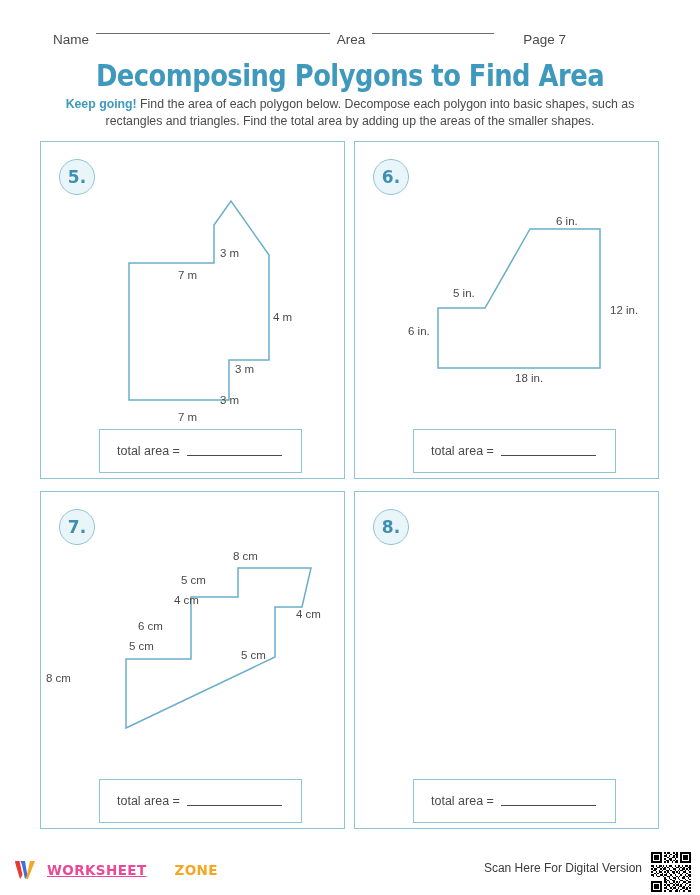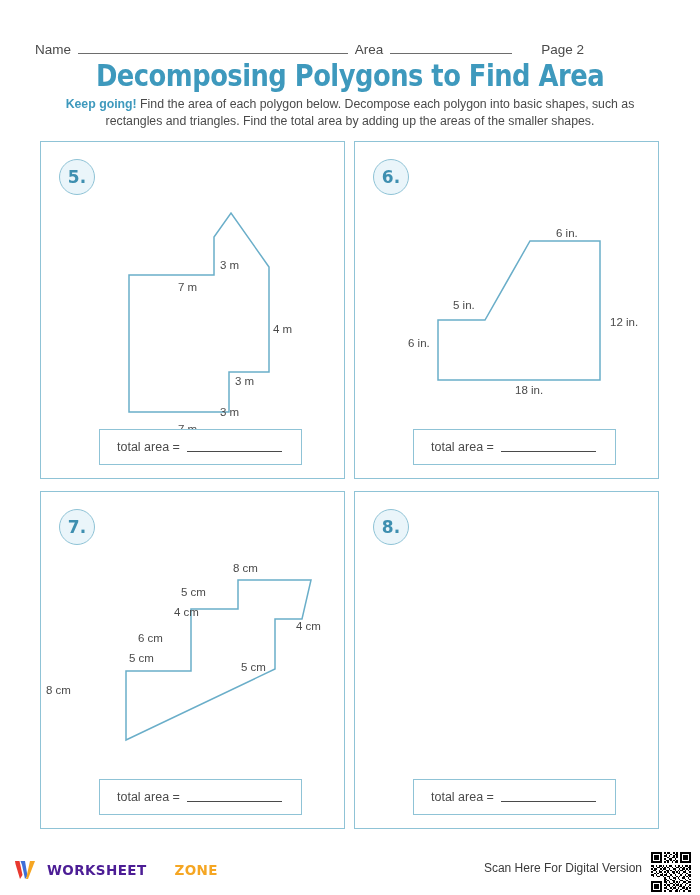--- a/index.html
+++ b/index.html
@@ -15,22 +15,22 @@
     color: #3b3b3b;
     overflow: hidden;
   }
 
   
   .header-row {
     position: absolute;
     left: 0; top: 32px;
     width: 619px; height: 26px;
     display: flex;
-    align-items: flex-end;
-    padding: 0 35px;
+    align-items: flex-start;
+    padding: 0 53px;
     box-sizing: border-box;
     font-size: 13.5px;
     color: #4a4a4a;
   }
   .hdr-label { white-space: nowrap; padding-bottom: 1px; }
   .hdr-rule {
     border-bottom: 1.3px solid #6d6d6d;
     height: 1px;
     margin: 0 7px 4px 7px;
   }
@@ -99,21 +99,21 @@
     font-size: 17px;
     display: flex;
     align-items: center;
     justify-content: center;
     box-sizing: border-box;
     z-index: 3;
   }
 
   .shape-area {
     position: absolute;
-    left: 0; top: 16px;
+    left: 0; top: 4px;
     width: 305px;
     height: 290px;
     overflow: visible;
   }
   .shape-area svg { display: block; overflow: visible; }
   .poly {
     fill: none;
     stroke: #6aaec9;
     stroke-width: 1.5;
     stroke-linejoin: miter;
@@ -123,21 +123,21 @@
     font-size: 11.5px;
     fill: #4a4a4a;
   }
 
   
   .answer-box {
     position: absolute;
     left: 58px;
     top: 287px;
     width: 203px;
-    height: 36px;
+    height: 44px;
     border: 1.4px solid #8fc3d6;
     box-sizing: border-box;
     background: #fff;
     display: flex;
     align-items: center;
     z-index: 2;
   }
   .answer-label {
     margin-left: 17px;
     font-size: 12.5px;
@@ -162,21 +162,21 @@
     align-items: center;
     height: 26px;
   }
   .logo-mark { width: 26px; height: 22px; margin-right: 7px; }
   .logo-text {
     font-family: "DejaVu Sans", sans-serif;
     font-weight: bold;
     font-size: 13.5px;
     letter-spacing: 0.4px;
   }
-  .logo-worksheet { color: #4c1d95; }
+  .logo-worksheet { color: #ec4899; text-decoration: underline; }
   .logo-zone { color: #f5a623; margin-left: 28px; }
 
   .scan-text {
     position: absolute;
     right: 58px; top: 13px;
     font-size: 12px;
     color: #3b3b3b;
     white-space: nowrap;
   }
   .qr {
@@ -187,21 +187,21 @@
   }
 </style>
 </head>
 <body>
 
 <div class="header-row">
   <span class="hdr-label">Name</span>
   <span class="hdr-rule rule-name"></span>
   <span class="hdr-label">Area</span>
   <span class="hdr-rule rule-date"></span>
-  <span class="hdr-page">Page 2</span>
+  <span class="hdr-page">Page 7</span>
 </div>
 
 <div class="title">Decomposing Polygons to Find Area</div>
 
 <div class="instructions">
   <span class="keep-going">Keep going!</span><span> Find the area of each polygon below. Decompose each polygon into basic shapes, such as rectangles and triangles. Find the total area by adding up the areas of the smaller shapes.</span>
 </div>
 
 <div class="grid">
 

